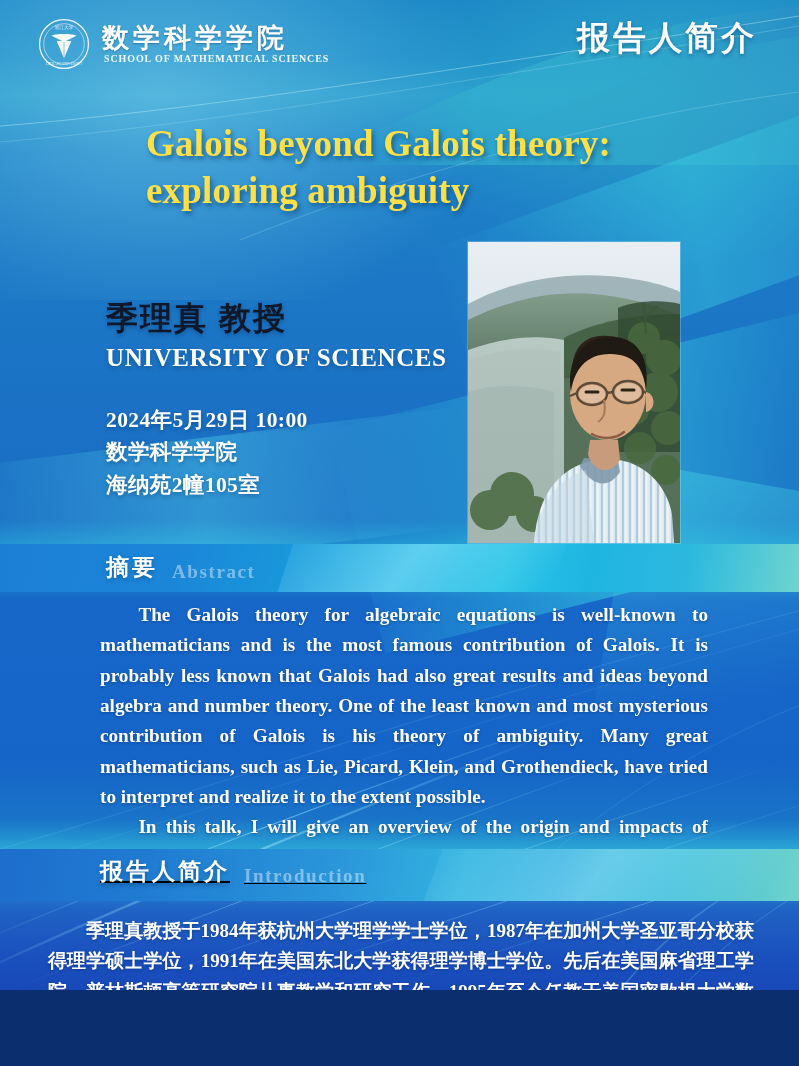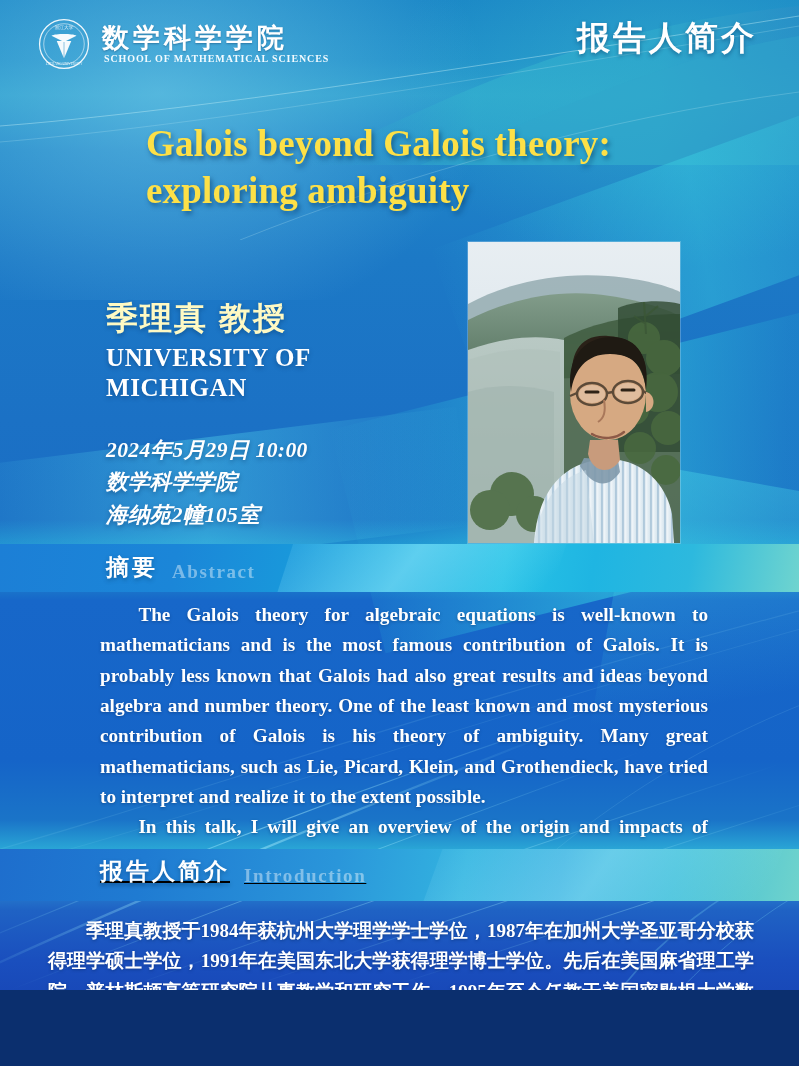--- a/index.html
+++ b/index.html
@@ -179,35 +179,35 @@
   
   .speaker {
     position:absolute; left:106px; top:300px;
     width:350px;
   }
   .speaker-name {
     font-family:"Liberation Sans", sans-serif;
     font-weight:bold;
     font-size:32px;
     letter-spacing:2px;
-    color:#fef9c3;
+    color:#0f172a;
     line-height:1.15;
     text-shadow:0 2px 4px rgba(0,45,90,.4);
   }
   .speaker-affil {
     margin-top:6px;
     font-family:"Liberation Serif", serif;
     font-weight:bold;
     font-size:25px;
     letter-spacing:.6px;
     color:#ffffff;
     line-height:1.2;
     text-shadow:0 2px 4px rgba(0,45,90,.4);
   }
-  .meta { margin-top:31px;font-style:italic; }
+  .meta { margin-top:31px; }
   .meta-line {
     font-family:"Liberation Serif", serif;
     font-weight:bold;
     font-size:21.5px;
     letter-spacing:.4px;
     color:#ffffff;
     line-height:1.52;
     text-shadow:0 2px 4px rgba(0,45,90,.4);
   }
 
@@ -352,21 +352,21 @@
         <div class="brand-en">SCHOOL OF MATHEMATICAL SCIENCES</div>
       </div>
     </div>
     <div class="header-badge">报告人简介</div>
   </div>
 
   <div class="title">Galois beyond Galois theory: exploring ambiguity</div>
 
   <div class="speaker">
     <div class="speaker-name">季理真 教授</div>
-    <div class="speaker-affil">UNIVERSITY OF MICHIGAN</div>
+    <div class="speaker-affil">UNIVERSITY OF SCIENCES</div>
     <div class="meta">
       <div class="meta-line">2024年5月29日 10:00</div>
       <div class="meta-line">数学科学学院</div>
       <div class="meta-line">海纳苑2幢105室</div>
     </div>
   </div>
 
   <div class="photo">
     <svg viewBox="0 0 212 301" preserveAspectRatio="none">
       <defs>

